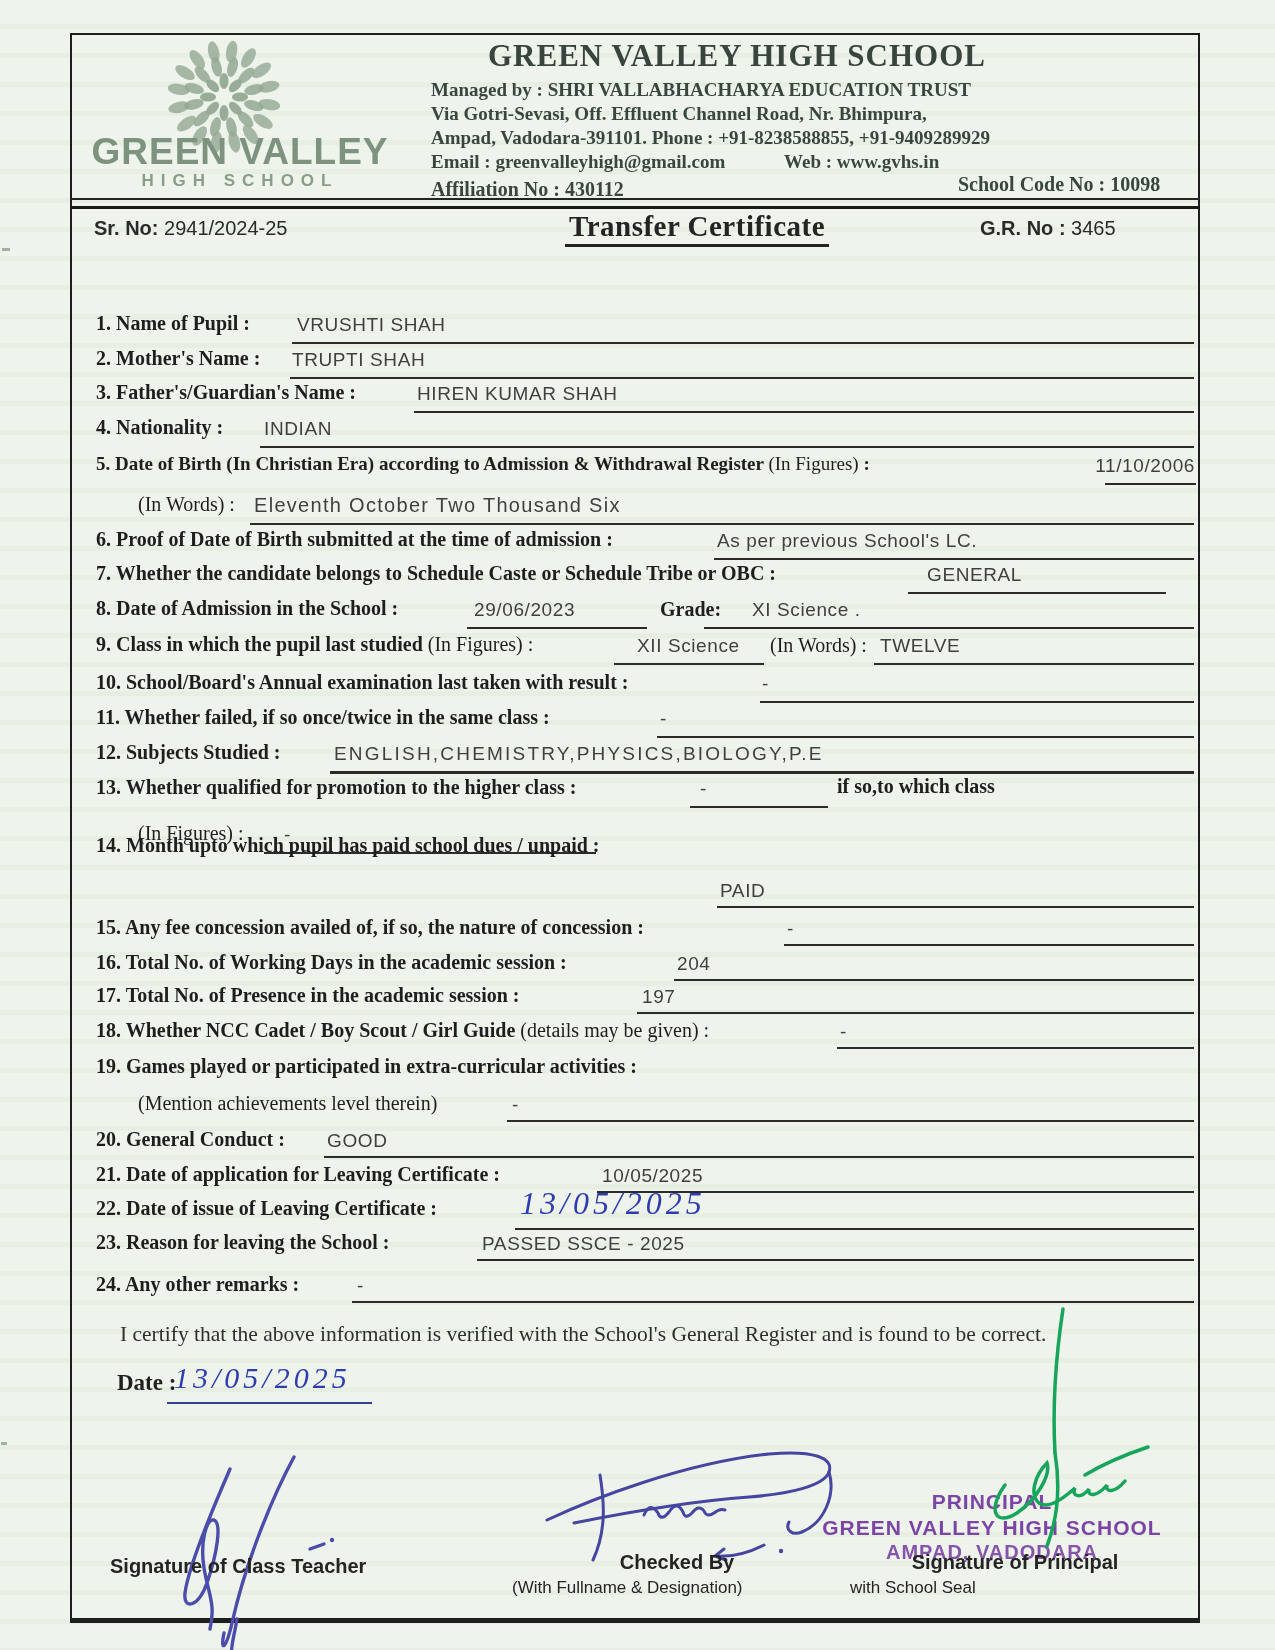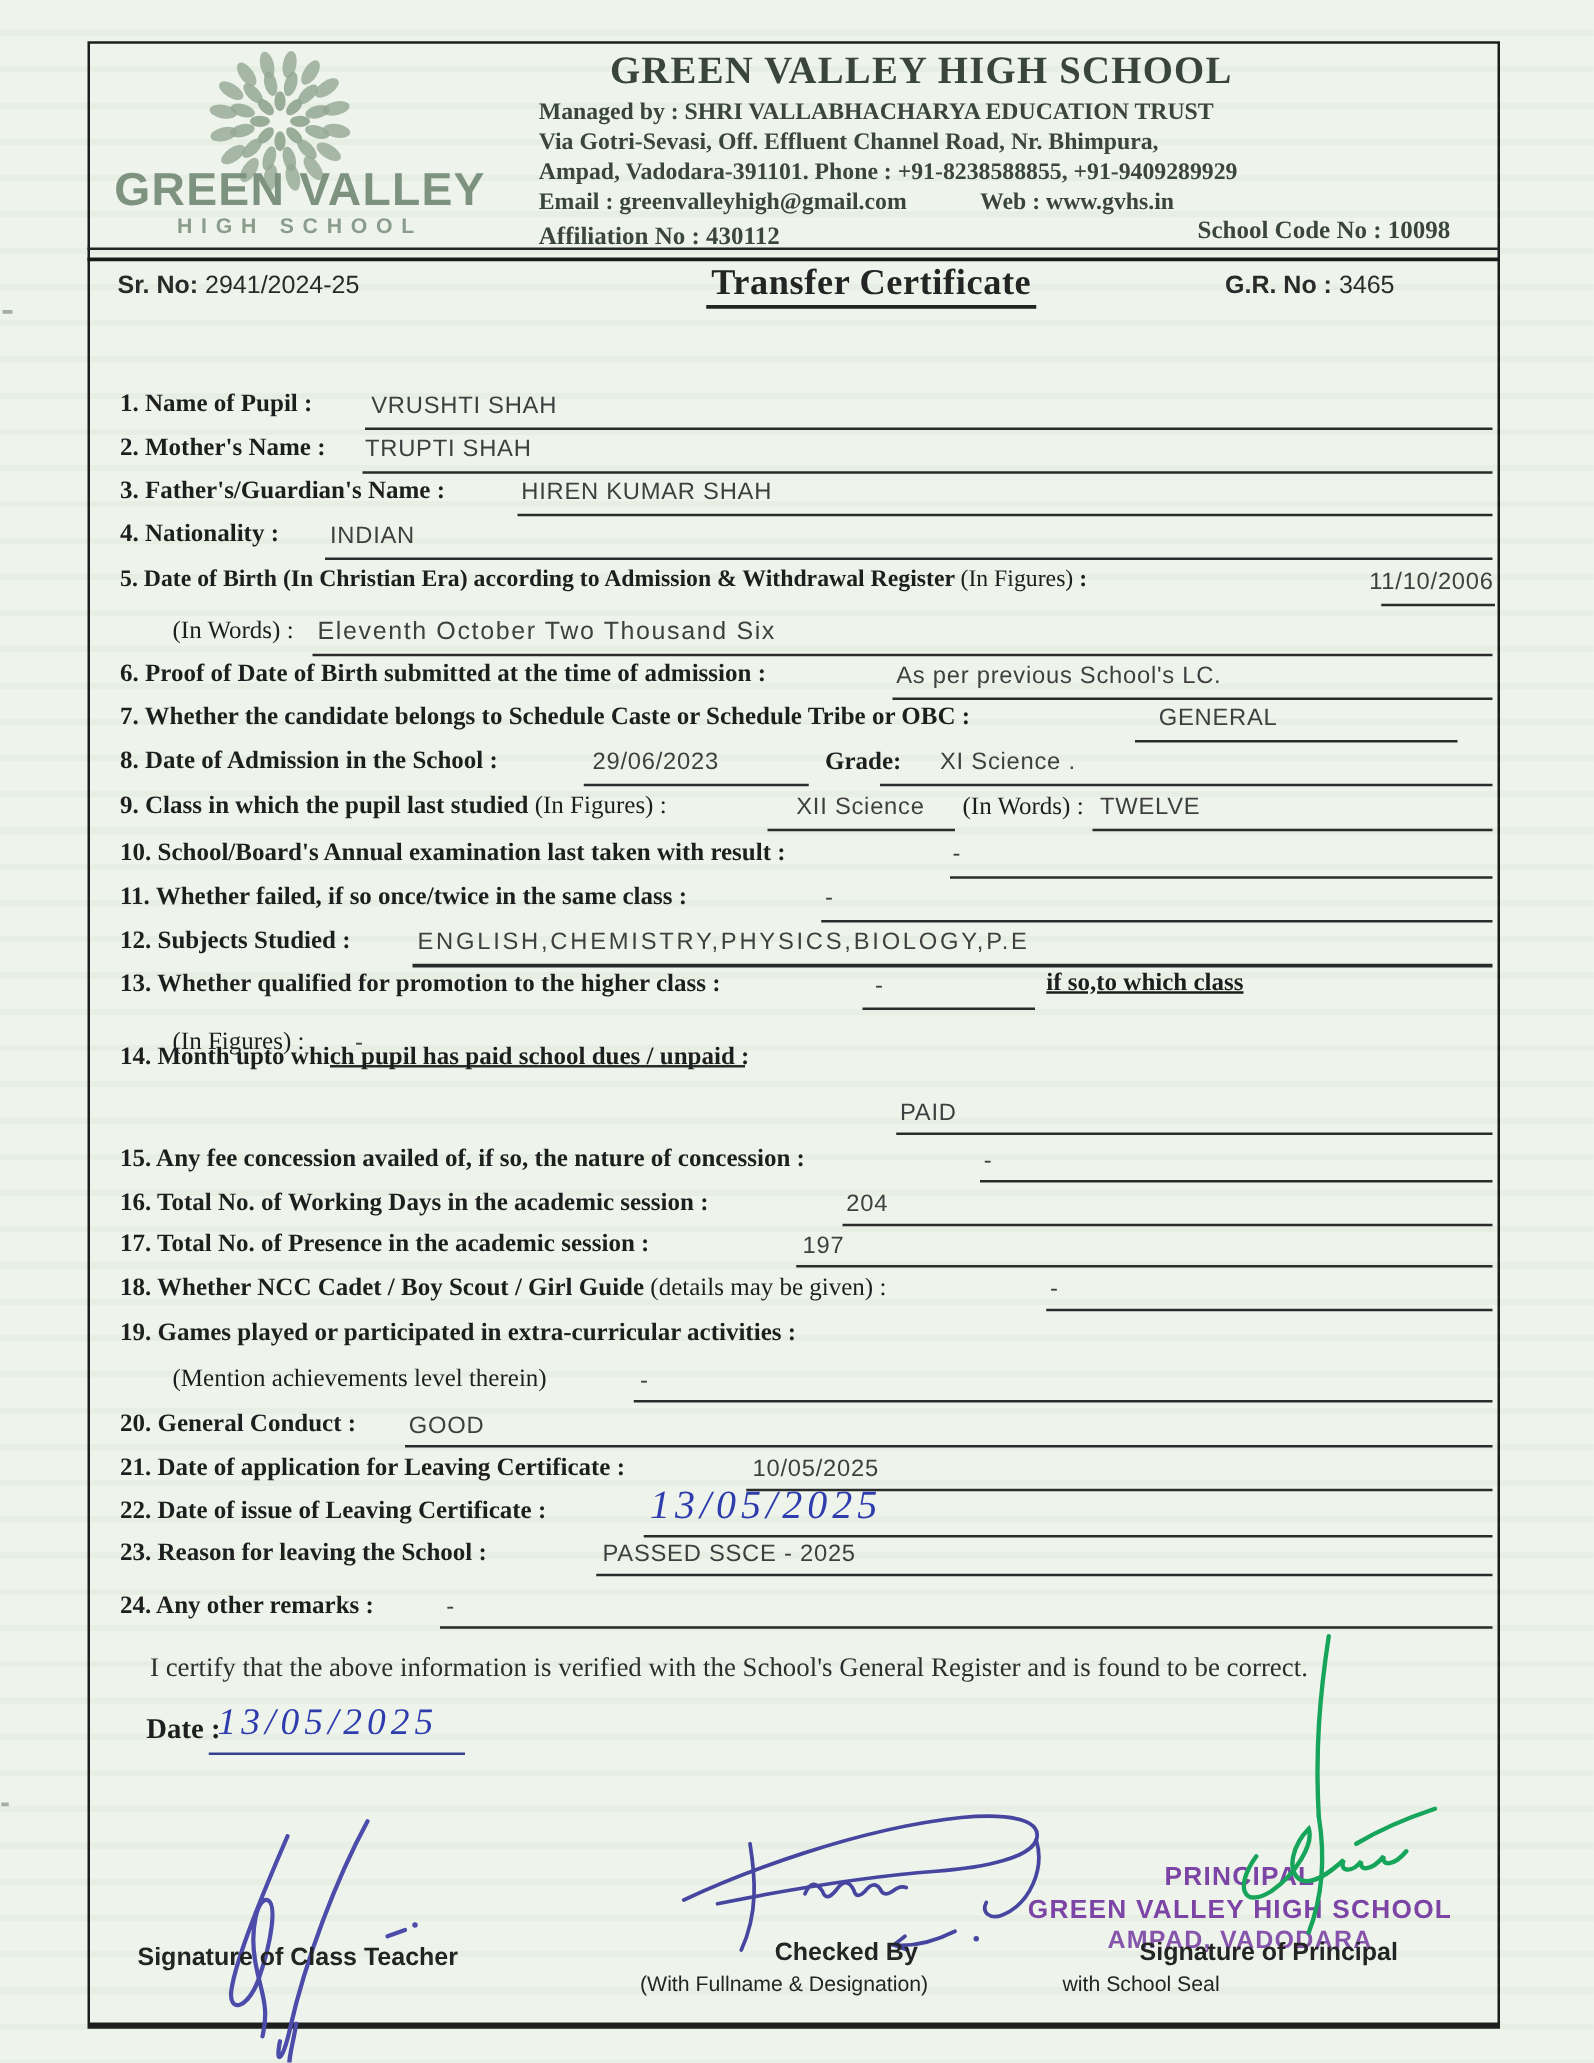--- a/index.html
+++ b/index.html
@@ -216,21 +216,21 @@
   <div class="row" id="r11">11. Whether failed, if so once/twice in the same class :</div>
   <div class="val" id="v11">-</div>
   <div class="line" id="u11"></div>
 
   <div class="row" id="r12">12. Subjects Studied :</div>
   <div class="val" id="v12">ENGLISH,CHEMISTRY,PHYSICS,BIOLOGY,P.E</div>
   <div class="line" id="u12"></div>
 
   <div class="row" id="r13">13. Whether qualified for promotion to the higher class :</div>
   <div class="val" id="v13">-</div>
-  <div class="inlab ital" style="left:765px;top:740px;text-decoration:underline;">if so,to which class</div>
+  <div class="inlab ital" style="left:765px;top:740px;">if so,to which class</div>
   <div class="line" id="u13"></div>
 
   <div class="row sub" id="r13b">(In Figures) :</div>
   <div class="val" id="v13b">-</div>
   <div class="line" id="u13b"></div>
 
   <div class="row" id="r14">14. Month upto which pupil has paid school dues / unpaid :</div>
   <div class="val" id="v14">PAID</div>
   <div class="line" id="u14"></div>
 

